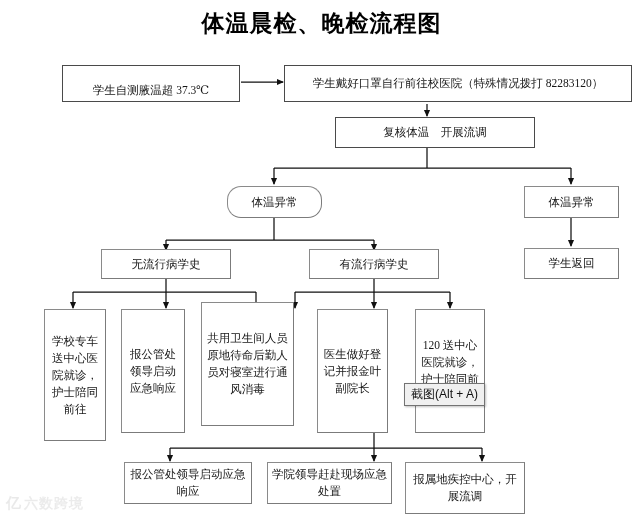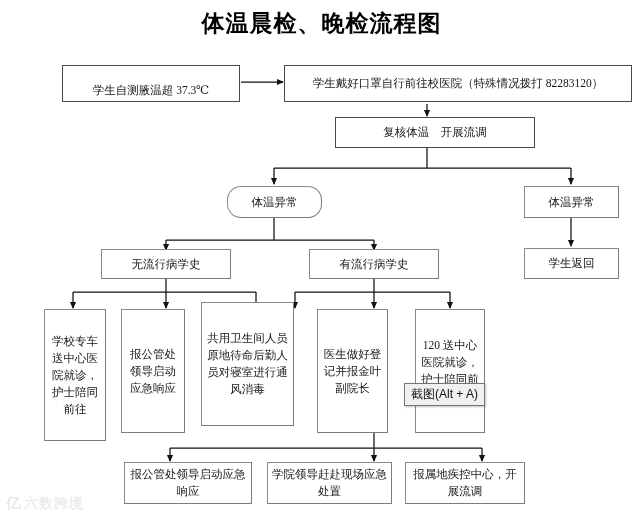--- a/index.html
+++ b/index.html
@@ -205,21 +205,21 @@
   </div>
 
   <div class="node" style="left:124px; top:462px; width:128px; height:42px;">
     <span>报公管处领导启动应急响应</span>
   </div>
 
   <div class="node" style="left:267px; top:462px; width:125px; height:42px;">
     <span>学院领导赶赴现场应急处置</span>
   </div>
 
-  <div class="node" style="left:405px; top:462px; width:120px; height:42px;">
+  <div class="node" style="left:405px; top:462px; width:120px; height:52px;">
     <span>报属地疾控中心，开展流调</span>
   </div>
 
   <div class="tooltip" style="left:404px; top:383px;">
     <span>截图(Alt + A)</span>
   </div>
 
   <div class="watermark">
     <span class="wm-mark">亿</span>
     <span class="wm-text">六数跨境</span>

